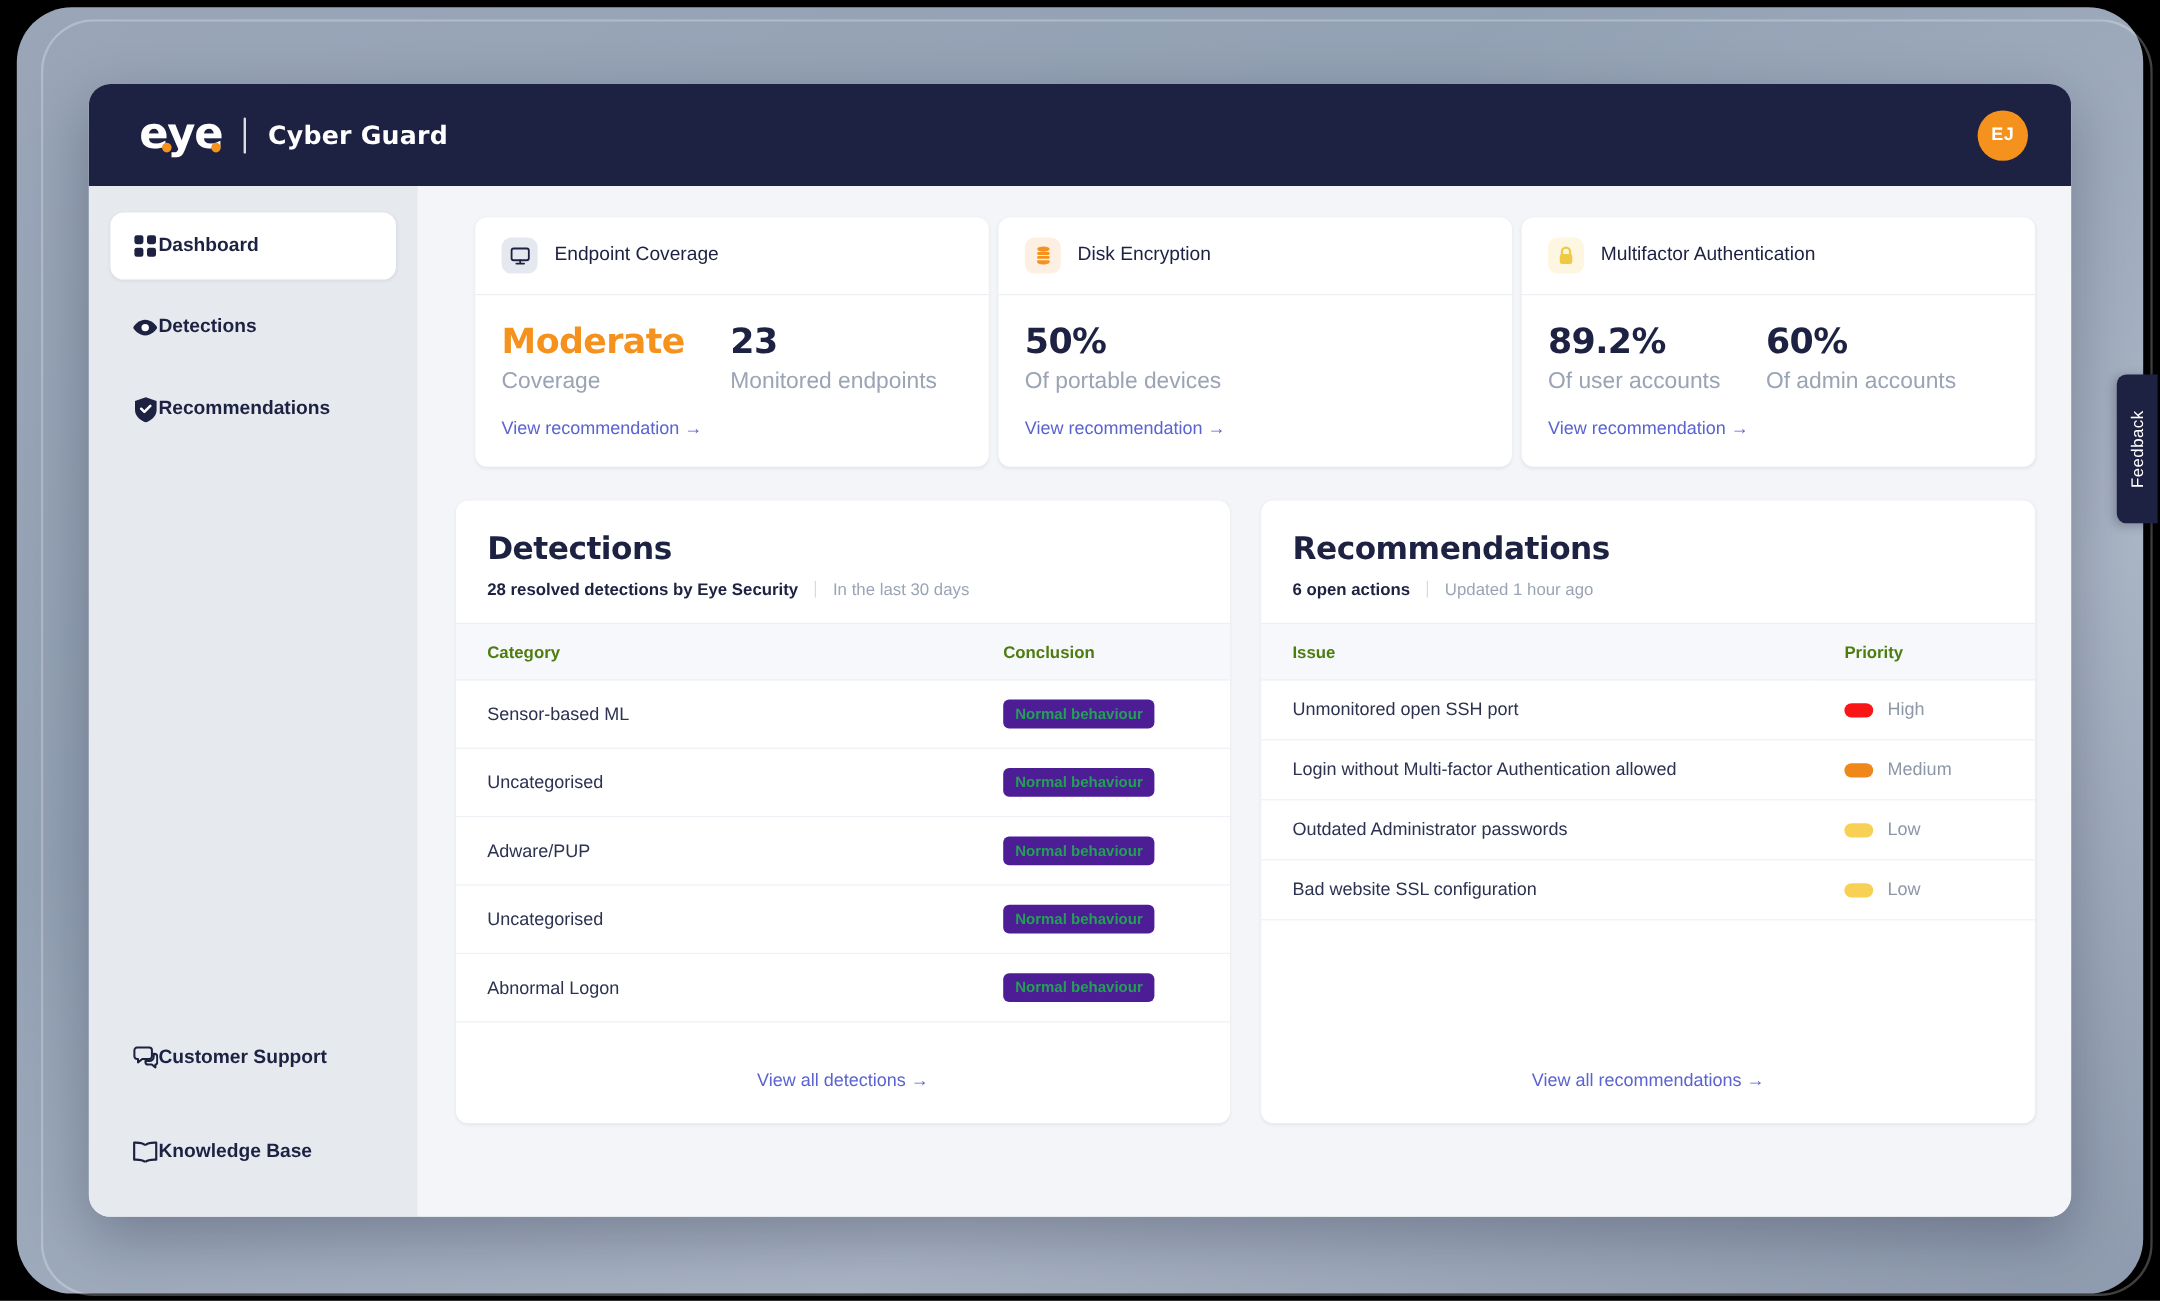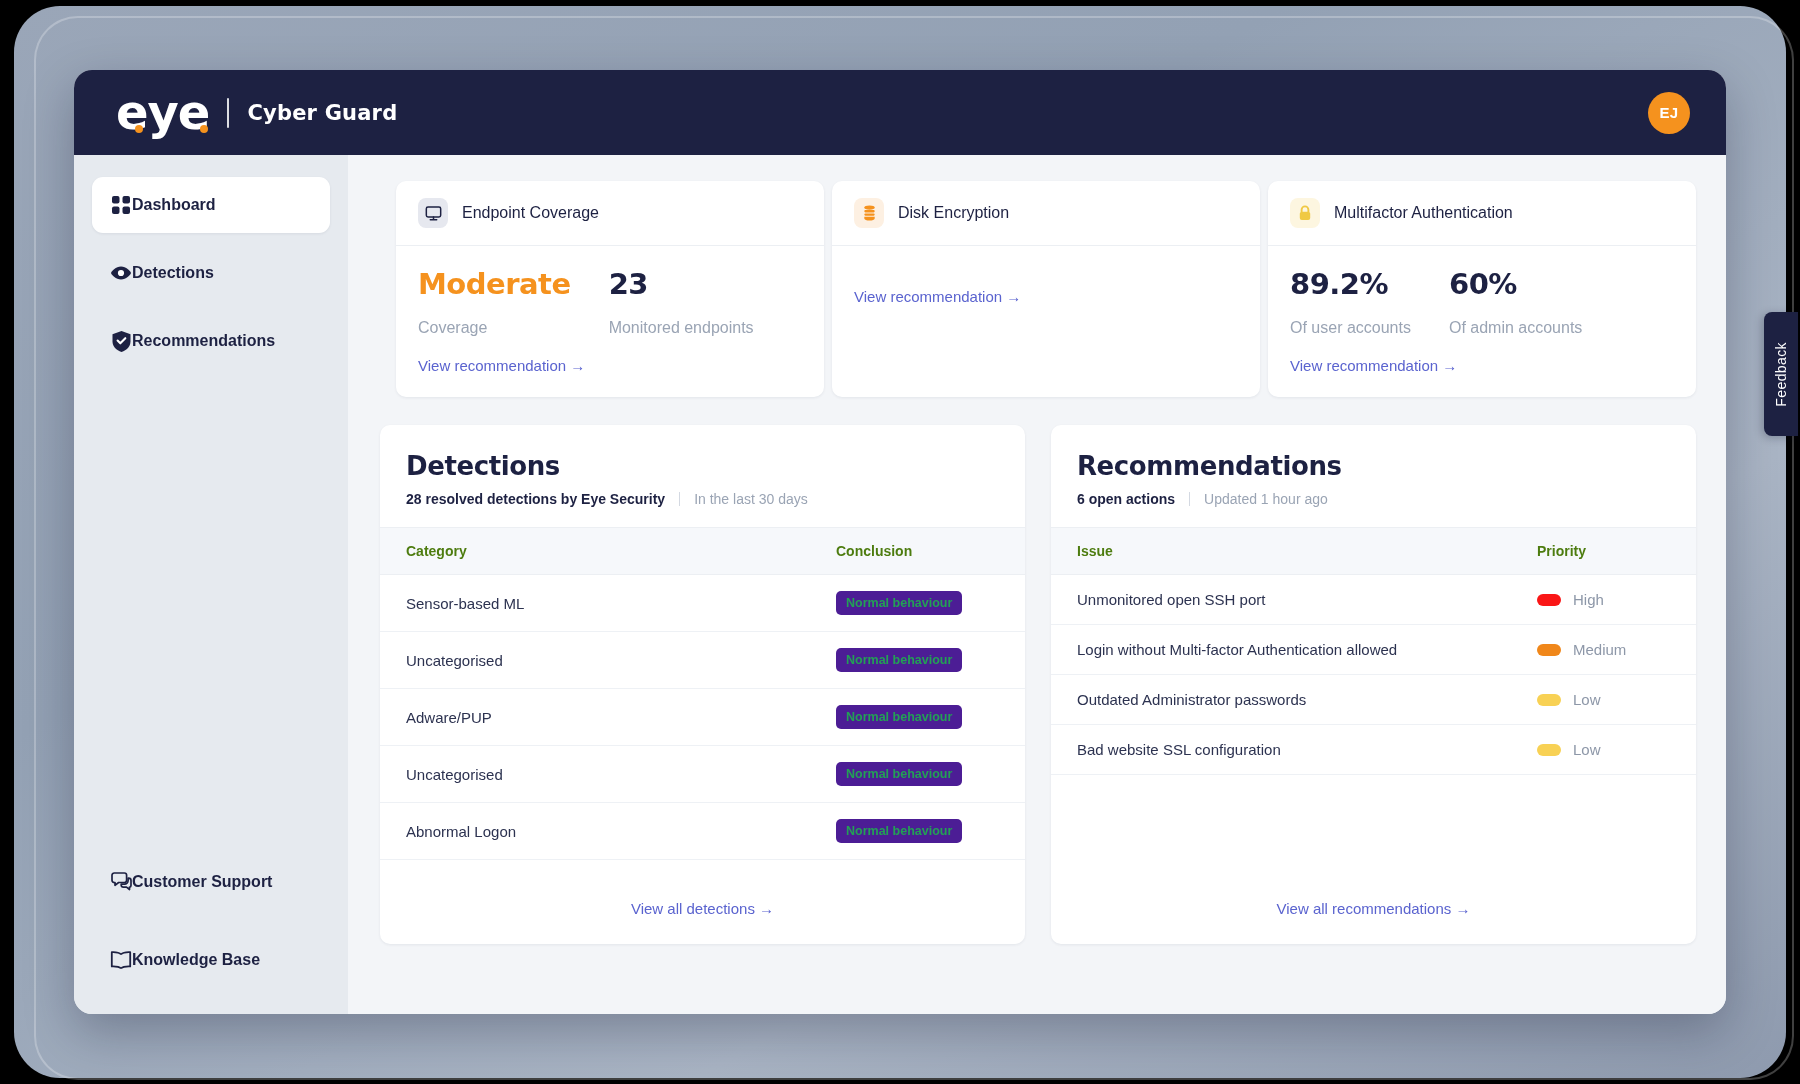--- a/index.html
+++ b/index.html
@@ -49,21 +49,21 @@
     height: 85px;
     background: #1d2142;
     display: flex;
     align-items: center;
     padding: 0 28px 0 28px;
     position: relative;
   }
   .logo-wrap { display: flex; align-items: center; gap: 18px; margin-left: 14px; }
   .logo-eye {
     font-family: "DejaVu Sans", sans-serif;
-    font-size: 48px;
+    font-size: 36px;
     font-weight: bold;
     color: #ffffff;
     letter-spacing: -1px;
     position: relative;
     line-height: 1;
     padding-bottom: 2px;
   }
   .logo-dot {
     display:inline-block;
     width: 8px; height: 8px;
@@ -164,21 +164,21 @@
     border-radius: 8px;
     display: flex; align-items: center; justify-content: center;
     flex: 0 0 30px;
   }
   .stat-title { font-size: 16px; color: #1d2142; font-weight: normal; }
   .stat-body { padding: 22px 22px 22px 22px; }
   .stat-values { display: flex; gap: 38px; }
   .stat-val-block { }
   .stat-big { font-size: 29px; font-weight: bold; color: #1d2142; line-height: 1.15; font-family: "DejaVu Sans", sans-serif; letter-spacing: -0.5px; }
   .stat-big.orange { color: #f5921e; }
-  .stat-sub { font-size: 16px; color: #9aa4b4; margin-top: 18px; }
+  .stat-sub { font-size: 19px; color: #9aa4b4; margin-top: 6px; }
   .card-link {
     display: inline-block;
     margin-top: 20px;
     color: #5a63cf;
     font-size: 15px;
     cursor: pointer;
   }
 
   
   #panel-row { display: flex; gap: 26px; }
@@ -382,20 +382,26 @@
               <svg width="15" height="17" viewBox="0 0 14 17">
                 <ellipse cx="7" cy="2.6" rx="5.2" ry="2.1" fill="#f5921e"></ellipse>
                 <rect x="1.8" y="5.1" width="10.4" height="2.3" rx="1.1" fill="#f5921e"></rect>
                 <rect x="1.8" y="8.4" width="10.4" height="2.3" rx="1.1" fill="#f5921e"></rect>
                 <path d="M1.8 11.8v1.6c0 1.16 2.33 2.1 5.2 2.1s5.2-.94 5.2-2.1v-1.6z" fill="#f5921e"></path>
               </svg>
             </span>
             <span class="stat-title">Disk Encryption</span>
           </div>
           <div class="stat-body">
+            <div class="stat-values">
+              <div class="stat-val-block">
+                <div class="stat-big">50%</div>
+                <div class="stat-sub">Of portable devices</div>
+              </div>
+            </div>
             <a class="card-link">View recommendation →</a>
           </div>
         </div>
 
         <div class="stat-card">
           <div class="stat-head">
             <span class="stat-badge-icon" style="background:#fdf6e0">
               <svg width="14" height="17" viewBox="0 0 14 17">
                 <path d="M3.6 7V4.8a3.4 3.4 0 016.8 0V7" fill="none" stroke="#f0c944" stroke-width="1.9"></path>
                 <rect x="1.8" y="6.7" width="10.4" height="8.4" rx="2" fill="#f0c944"></rect>

